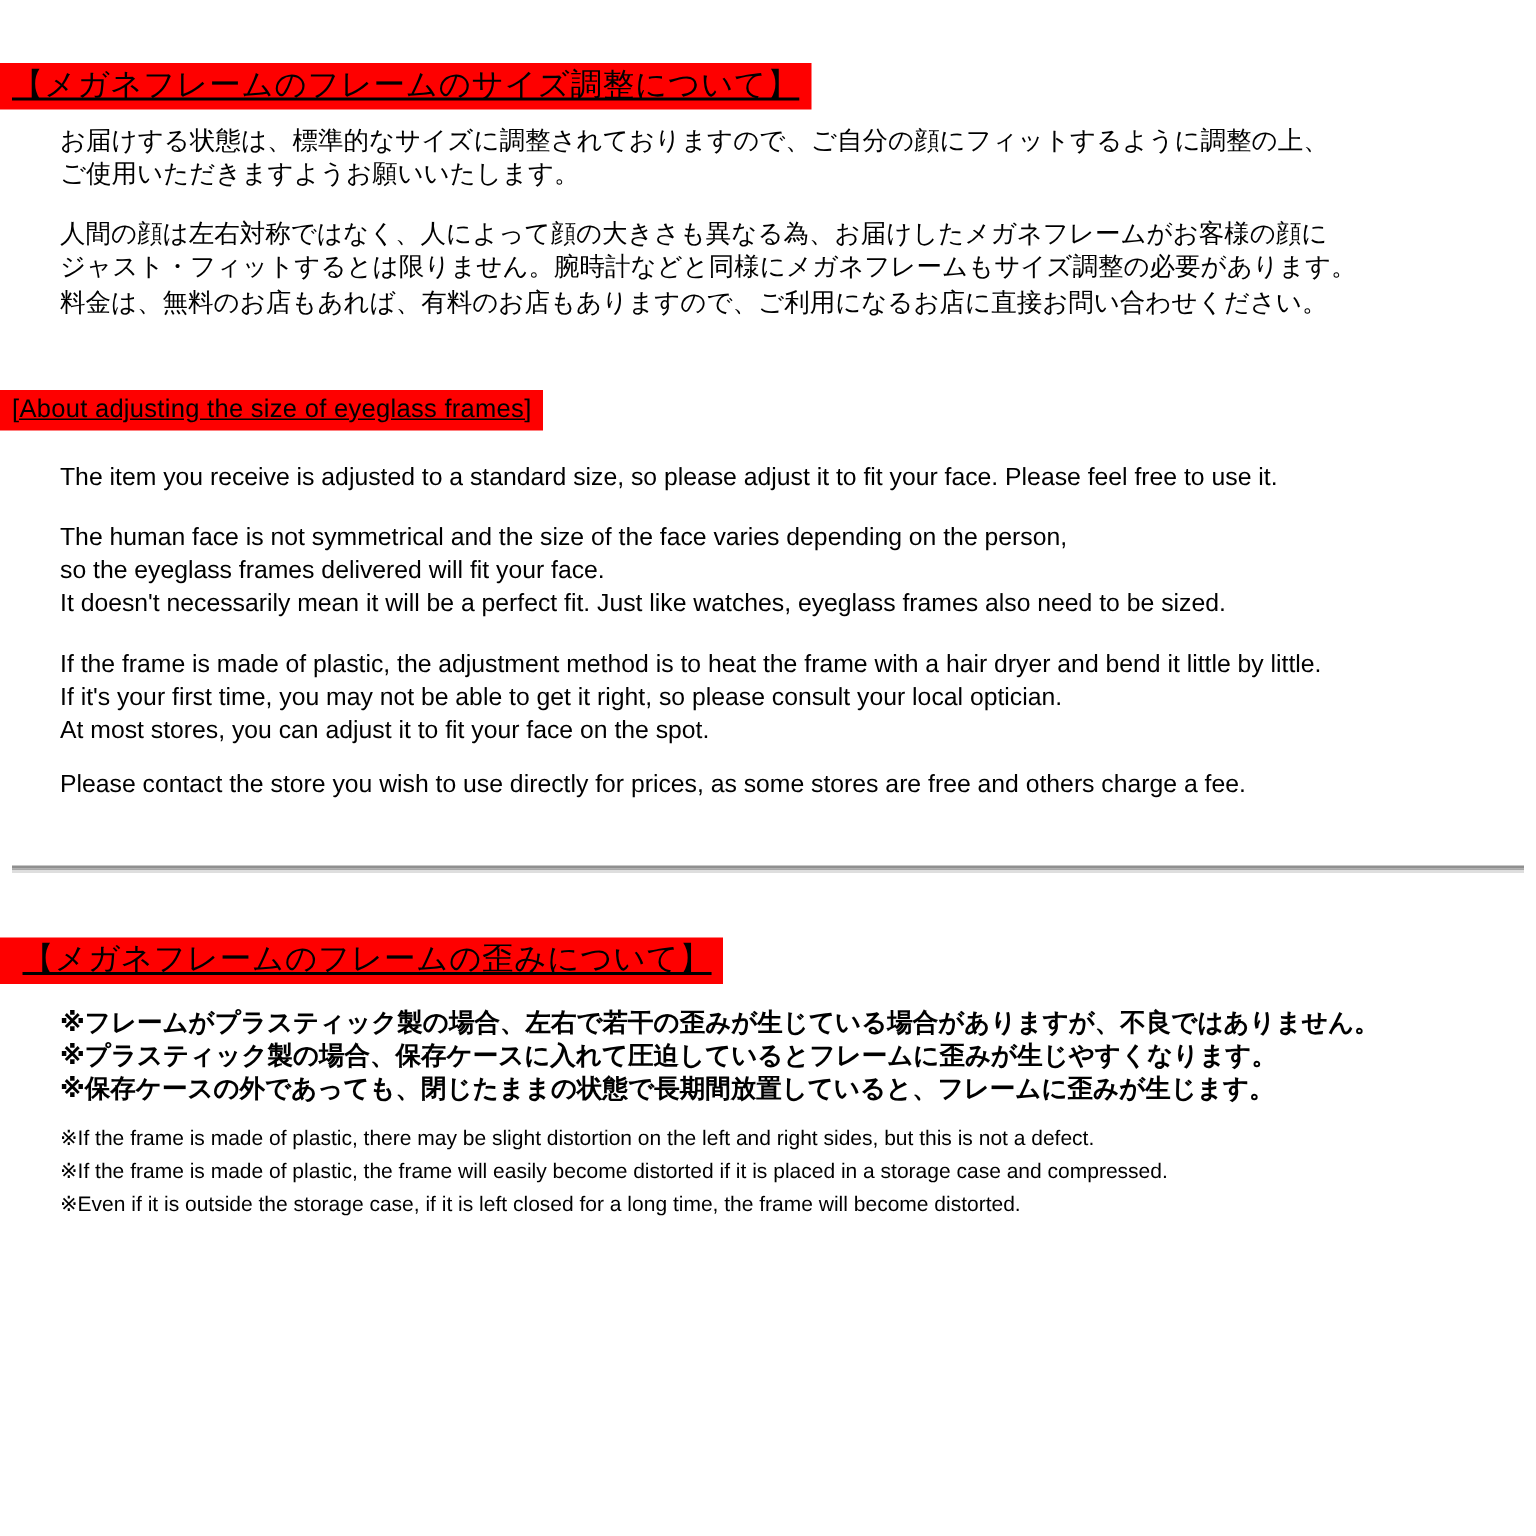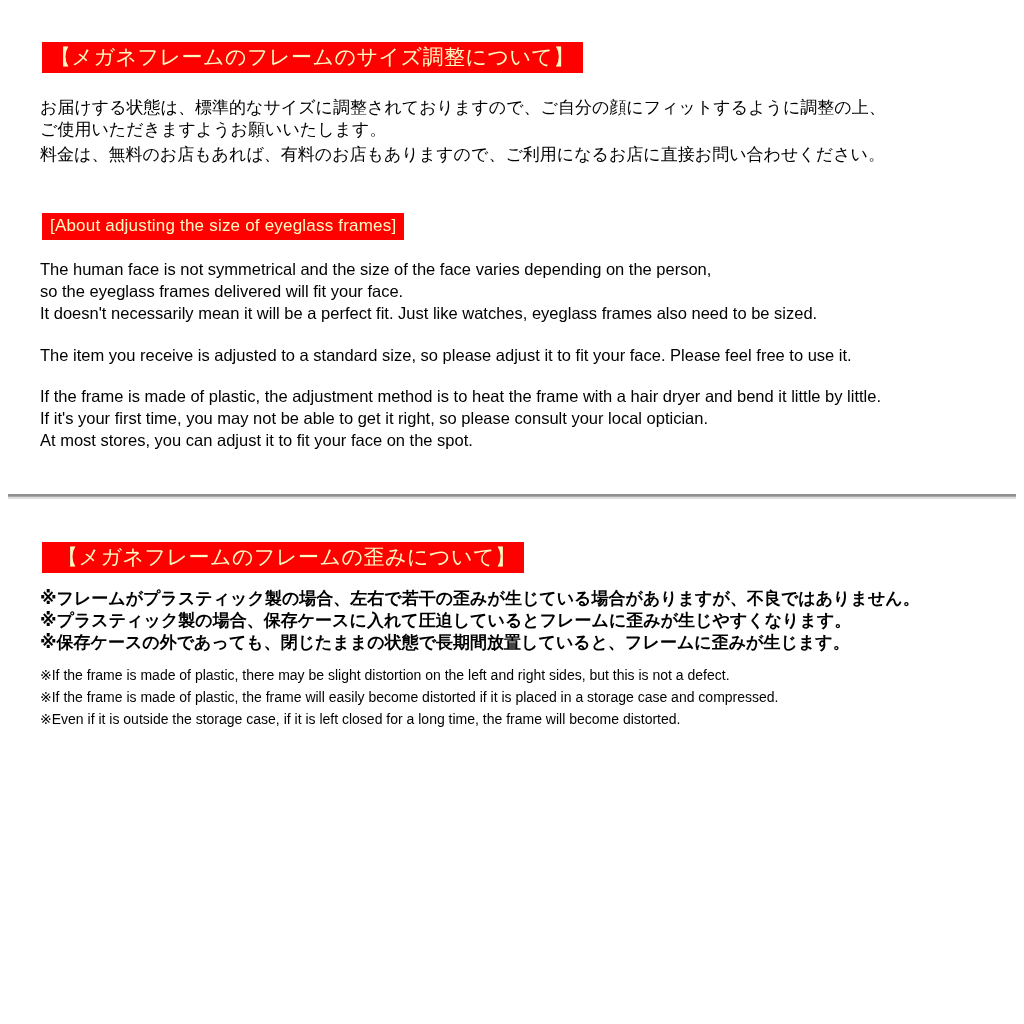--- a/index.html
+++ b/index.html
@@ -9,40 +9,40 @@
     height: 1024px;
     font-family: "Liberation Sans", "DejaVu Sans", sans-serif;
     color: #000000;
     overflow: hidden;
   }
   .page { width: 1024px; height: 1024px; position: relative; }
 
   .heading {
     display: inline-block;
     background: #fe0000;
-    color: #fef9c3;
-    margin-left: 42px;
+    color: #000000;
     padding: 4px 8px 5px 8px;
     line-height: 1.05;
     white-space: nowrap;
+    text-decoration: underline;
   }
   .heading.jp { font-size: 21px; letter-spacing: 0.5px; }
   .heading.en { font-size: 17px; letter-spacing: 0.2px; }
 
   .para {
     margin-left: 40px;
     margin-right: 30px;
     white-space: pre-line;
     line-height: 22px;
   }
   .para.jp { font-size: 17px; }
   .para.en { font-size: 16.5px; }
 
   .h1  { margin-top: 42px; }
-  .p1  { margin-top: 25px; font-family: Liberation Mono, monospace; }
+  .p1  { margin-top: 10px; }
   .p2  { margin-top: 18px; }
   .p3  { margin-top: 17px; }
   .p4  { margin-top: 2px; }
   .h2  { margin-top: 47px; }
   .p5  { margin-top: 20px; }
   .p6  { margin-top: 18px; }
   .p7  { margin-top: 19px; }
   .p8  { margin-top: 14px; }
 
   .divider {
@@ -66,32 +66,35 @@
 </style>
 </head>
 <body>
 
 <div class="page">
 
   <div>
     <span class="heading jp h1">【メガネフレームのフレームのサイズ調整について】</span>
     <p class="para jp p1">お届けする状態は、標準的なサイズに調整されておりますので、ご自分の顔にフィットするように調整の上、
 ご使用いただきますようお願いいたします。</p>
+    <p class="para jp p2">人間の顔は左右対称ではなく、人によって顔の大きさも異なる為、お届けしたメガネフレームがお客様の顔に
+ジャスト・フィットするとは限りません。腕時計などと同様にメガネフレームもサイズ調整の必要があります。</p>
     <p class="para jp p4">料金は、無料のお店もあれば、有料のお店もありますので、ご利用になるお店に直接お問い合わせください。</p>
   </div>
 
   <div>
     <span class="heading en h2">[About adjusting the size of eyeglass frames]</span>
+    <p class="para en p5">The item you receive is adjusted to a standard size, so please adjust it to fit your face. Please feel free to use it.</p>
     <p class="para en p6">The human face is not symmetrical and the size of the face varies depending on the person,
 so the eyeglass frames delivered will fit your face.
 It doesn't necessarily mean it will be a perfect fit. Just like watches, eyeglass frames also need to be sized.</p>
-    <p class="para en p5">The item you receive is adjusted to a standard size, so please adjust it to fit your face. Please feel free to use it.</p>
     <p class="para en p7">If the frame is made of plastic, the adjustment method is to heat the frame with a hair dryer and bend it little by little.
 If it's your first time, you may not be able to get it right, so please consult your local optician.
 At most stores, you can adjust it to fit your face on the spot.</p>
+    <p class="para en p8">Please contact the store you wish to use directly for prices, as some stores are free and others charge a fee.</p>
   </div>
 
   <div class="divider"></div>
 
   <div>
     <span class="heading jp h3">【メガネフレームのフレームの歪みについて】</span>
     <div class="notes-jp">
       <div class="note jp">※フレームがプラスティック製の場合、左右で若干の歪みが生じている場合がありますが、不良ではありません。</div>
       <div class="note jp">※プラスティック製の場合、保存ケースに入れて圧迫しているとフレームに歪みが生じやすくなります。</div>
       <div class="note jp">※保存ケースの外であっても、閉じたままの状態で長期間放置していると、フレームに歪みが生じます。</div>

